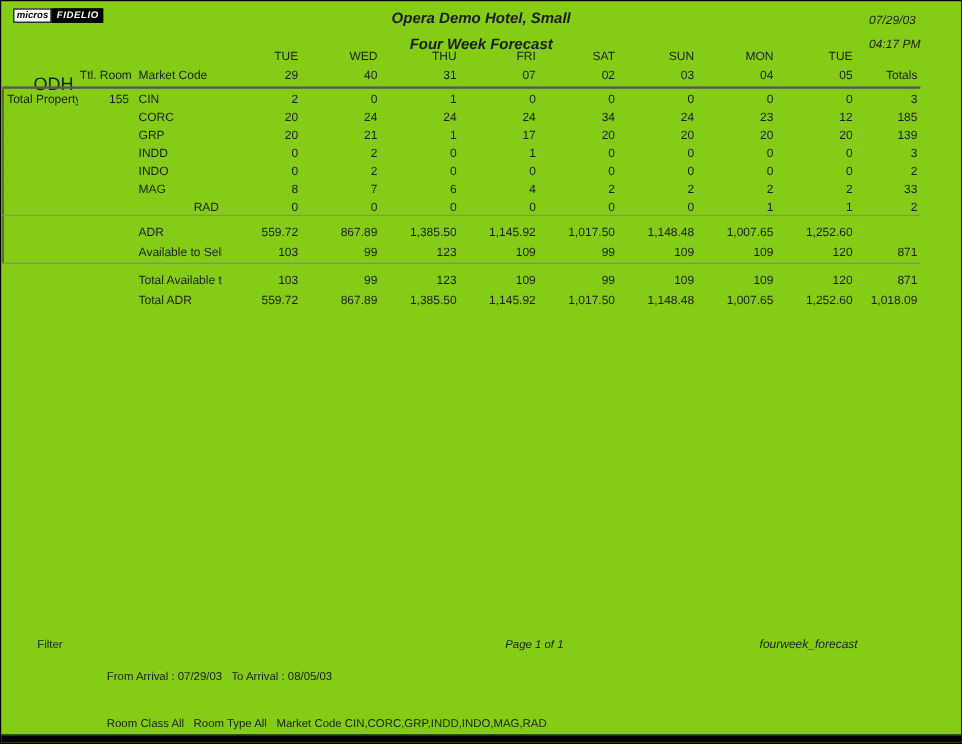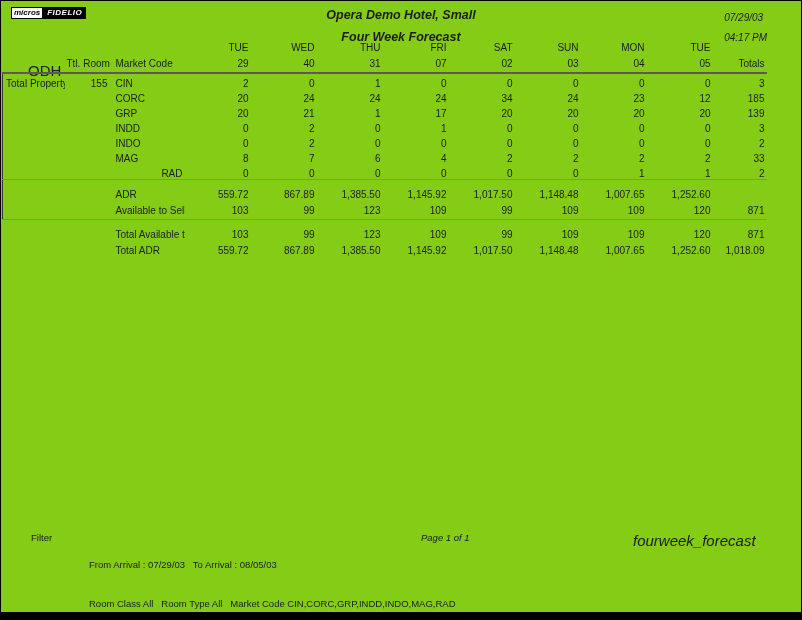--- a/index.html
+++ b/index.html
@@ -30,21 +30,21 @@
   tbody.adr tr:first-child td{padding-top:4px;}
   tbody.adr tr:last-child td{border-bottom:1px solid #8a8a8a;padding-bottom:3px;}
   tbody.totals td{height:16px;}
   tbody.totals tr:first-child td{padding-top:4px;}
   .c0{padding-left:3px !important;}
   .vl{border-left:1px solid #3a3a3a;}
   
   .f-label{position:absolute;top:531px;left:30px;font-size:9.5px;}
   .f-lines{position:absolute;top:531px;left:88px;font-size:9.5px;line-height:13px;white-space:pre;}
   .f-page{position:absolute;top:531px;left:420px;font-size:9.5px;font-style:italic;}
-  .f-report{position:absolute;top:531px;left:632px;font-size:15px;font-style:italic;}
+  .f-report{position:absolute;top:531px;left:632px;font-size:10px;font-style:italic;}
   .bottom-line{position:absolute;top:611px;left:0;width:100%;border-top:1px solid #000;}
   .bottom-bar{position:absolute;bottom:0;left:0;width:100%;height:6px;background:#000;}
 </style>
 </head>
 <body>
 
 <div class="page">
 
   <div class="logo">
     <span class="logo-micros">micros</span>

